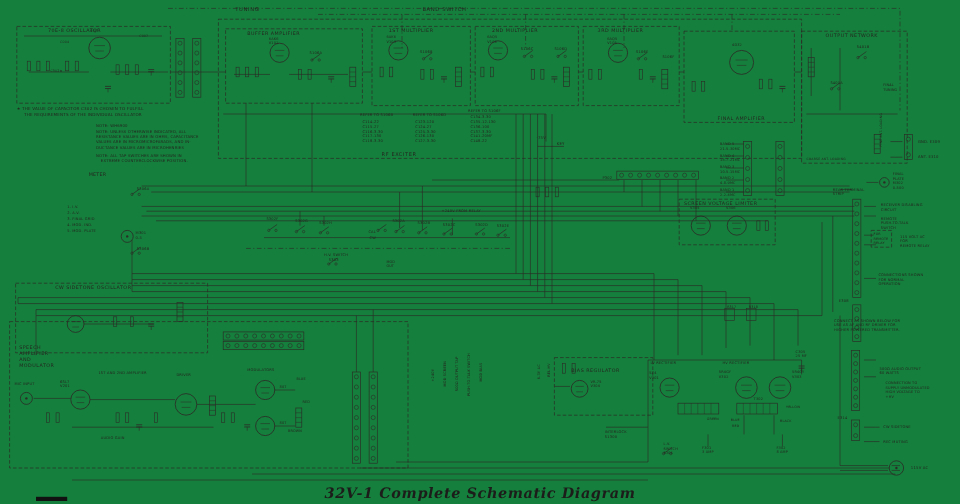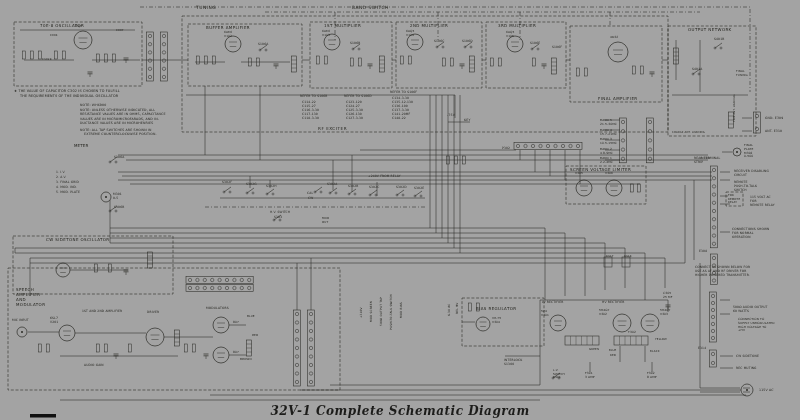--- a/index.html
+++ b/index.html
@@ -1,16 +1,16 @@
 <!DOCTYPE html>
 <html><head>
 <meta charset="utf-8">
 <style>
   html,body{margin:0;padding:0;background:#ffffff;}
-  #page{position:relative;width:800px;height:420px;background:#a3a3a3;overflow:hidden;
+  #page{position:relative;width:800px;height:420px;background:#15803d;overflow:hidden;
         font-family:"DejaVu Sans", sans-serif;}
   svg{position:absolute;left:0;top:0;}
   #title{position:absolute;left:0;right:0;top:404px;text-align:center;
          font-family:"DejaVu Serif", serif;font-style:italic;font-weight:bold;
          font-size:12px;color:#1c1c1a;letter-spacing:.5px;}
   text{fill:#24241f;}
 </style>
 </head>
 <body>
 

